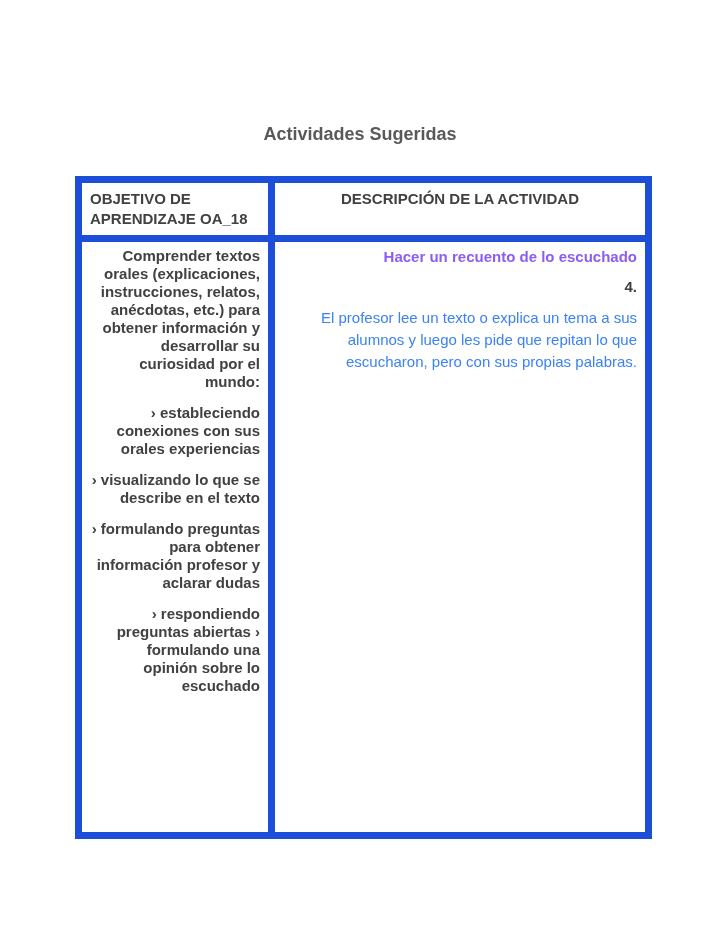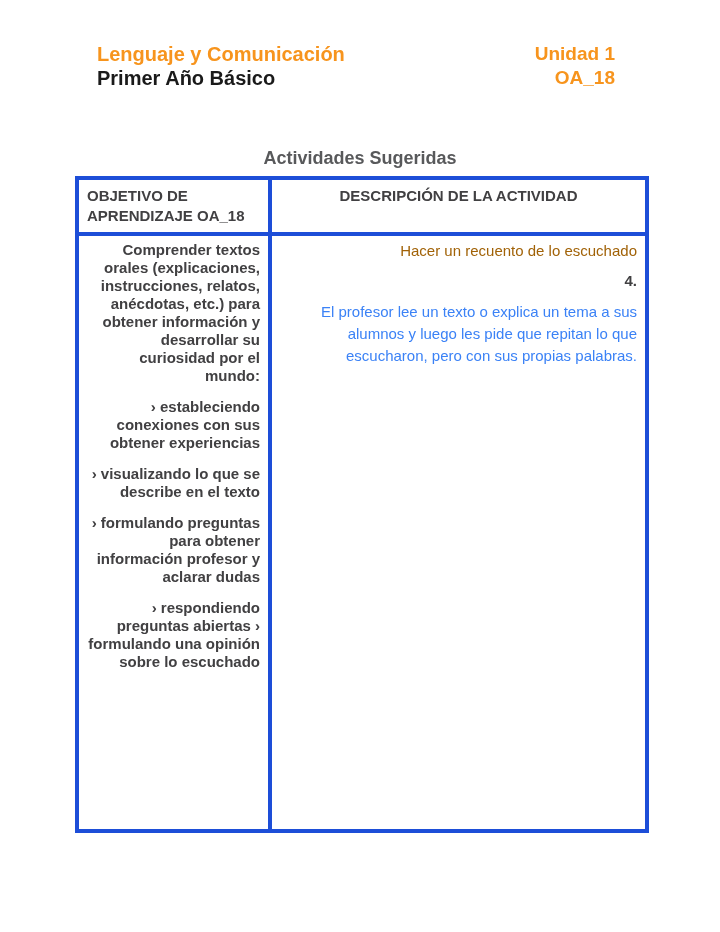--- a/index.html
+++ b/index.html
@@ -45,42 +45,42 @@
   .header-right .oa {
     font-size: 19px;
     font-weight: bold;
     color: #f7941d;
     line-height: 24px;
   }
 
   
   .doc-title {
     position: absolute;
-    top: 147px;
+    top: 123px;
     left: 75px;
     width: 570px;
     text-align: center;
     font-size: 18px;
     font-weight: bold;
     color: #58595b;
     line-height: 22px;
   }
 
   
   table.activities-table {
     position: absolute;
     left: 75px;
     top: 176px;
     width: 570px;
     border-collapse: collapse;
     table-layout: fixed;
   }
   .activities-table th,
   .activities-table td {
-    border: 4px solid #1d4ed8;
+    border: 7px solid #1d4ed8;
     vertical-align: top;
   }
   .activities-table th {
     height: 48px;
     font-size: 15px;
     font-weight: bold;
     color: #414042;
     padding: 6px 8px;
     line-height: 20px;
   }
@@ -99,22 +99,22 @@
   }
   .objective-cell p {
     font-size: 15px;
     font-weight: bold;
     color: #414042;
     line-height: 18px;
     margin-bottom: 13px;
   }
   .activity-cell .activity-title {
     font-size: 15px;
-    font-weight: normal;
-    color: #a16207;
+    font-weight: bold;
+    color: #8b5cf6;
     line-height: 19px;
     margin-bottom: 11px;
   }
   .activity-cell .activity-number {
     font-size: 15px;
     font-weight: bold;
     color: #414042;
     line-height: 19px;
     margin-bottom: 11px;
   }
@@ -123,45 +123,35 @@
     font-weight: normal;
     color: #3b82f6;
     line-height: 22px;
   }
 </style>
 </head>
 <body>
 
 <div class="page">
 
-  <header class="doc-header">
-    <div class="header-left">
-      <div class="subject">Lenguaje y Comunicación</div>
-      <div class="grade">Primer Año Básico</div>
-    </div>
-    <div class="header-right">
-      <div class="unit">Unidad 1</div>
-      <div class="oa">OA_18</div>
-    </div>
-  </header>
 
   <h1 class="doc-title">Actividades Sugeridas</h1>
 
   <table class="activities-table">
     <thead>
       <tr>
         <th class="col-objective">OBJETIVO DE APRENDIZAJE OA_18</th>
         <th class="col-description">DESCRIPCIÓN DE LA ACTIVIDAD</th>
       </tr>
     </thead>
     <tbody>
       <tr>
         <td class="objective-cell">
           <p>Comprender textos orales (explicaciones, instrucciones, relatos, anécdotas, etc.) para obtener información y desarrollar su curiosidad por el mundo:</p>
-          <p>› estableciendo conexiones con sus obtener experiencias</p>
+          <p>› estableciendo conexiones con sus orales experiencias</p>
           <p>› visualizando lo que se describe en el texto</p>
           <p>› formulando preguntas para obtener información profesor y aclarar dudas</p>
           <p>› respondiendo preguntas abiertas › formulando una opinión sobre lo escuchado</p>
         </td>
         <td class="activity-cell">
           <p class="activity-title">Hacer un recuento de lo escuchado</p>
           <p class="activity-number">4.</p>
           <p class="activity-description">El profesor lee un texto o explica un tema a sus alumnos y luego les pide que repitan lo que escucharon, pero con sus propias palabras.</p>
         </td>
       </tr>

